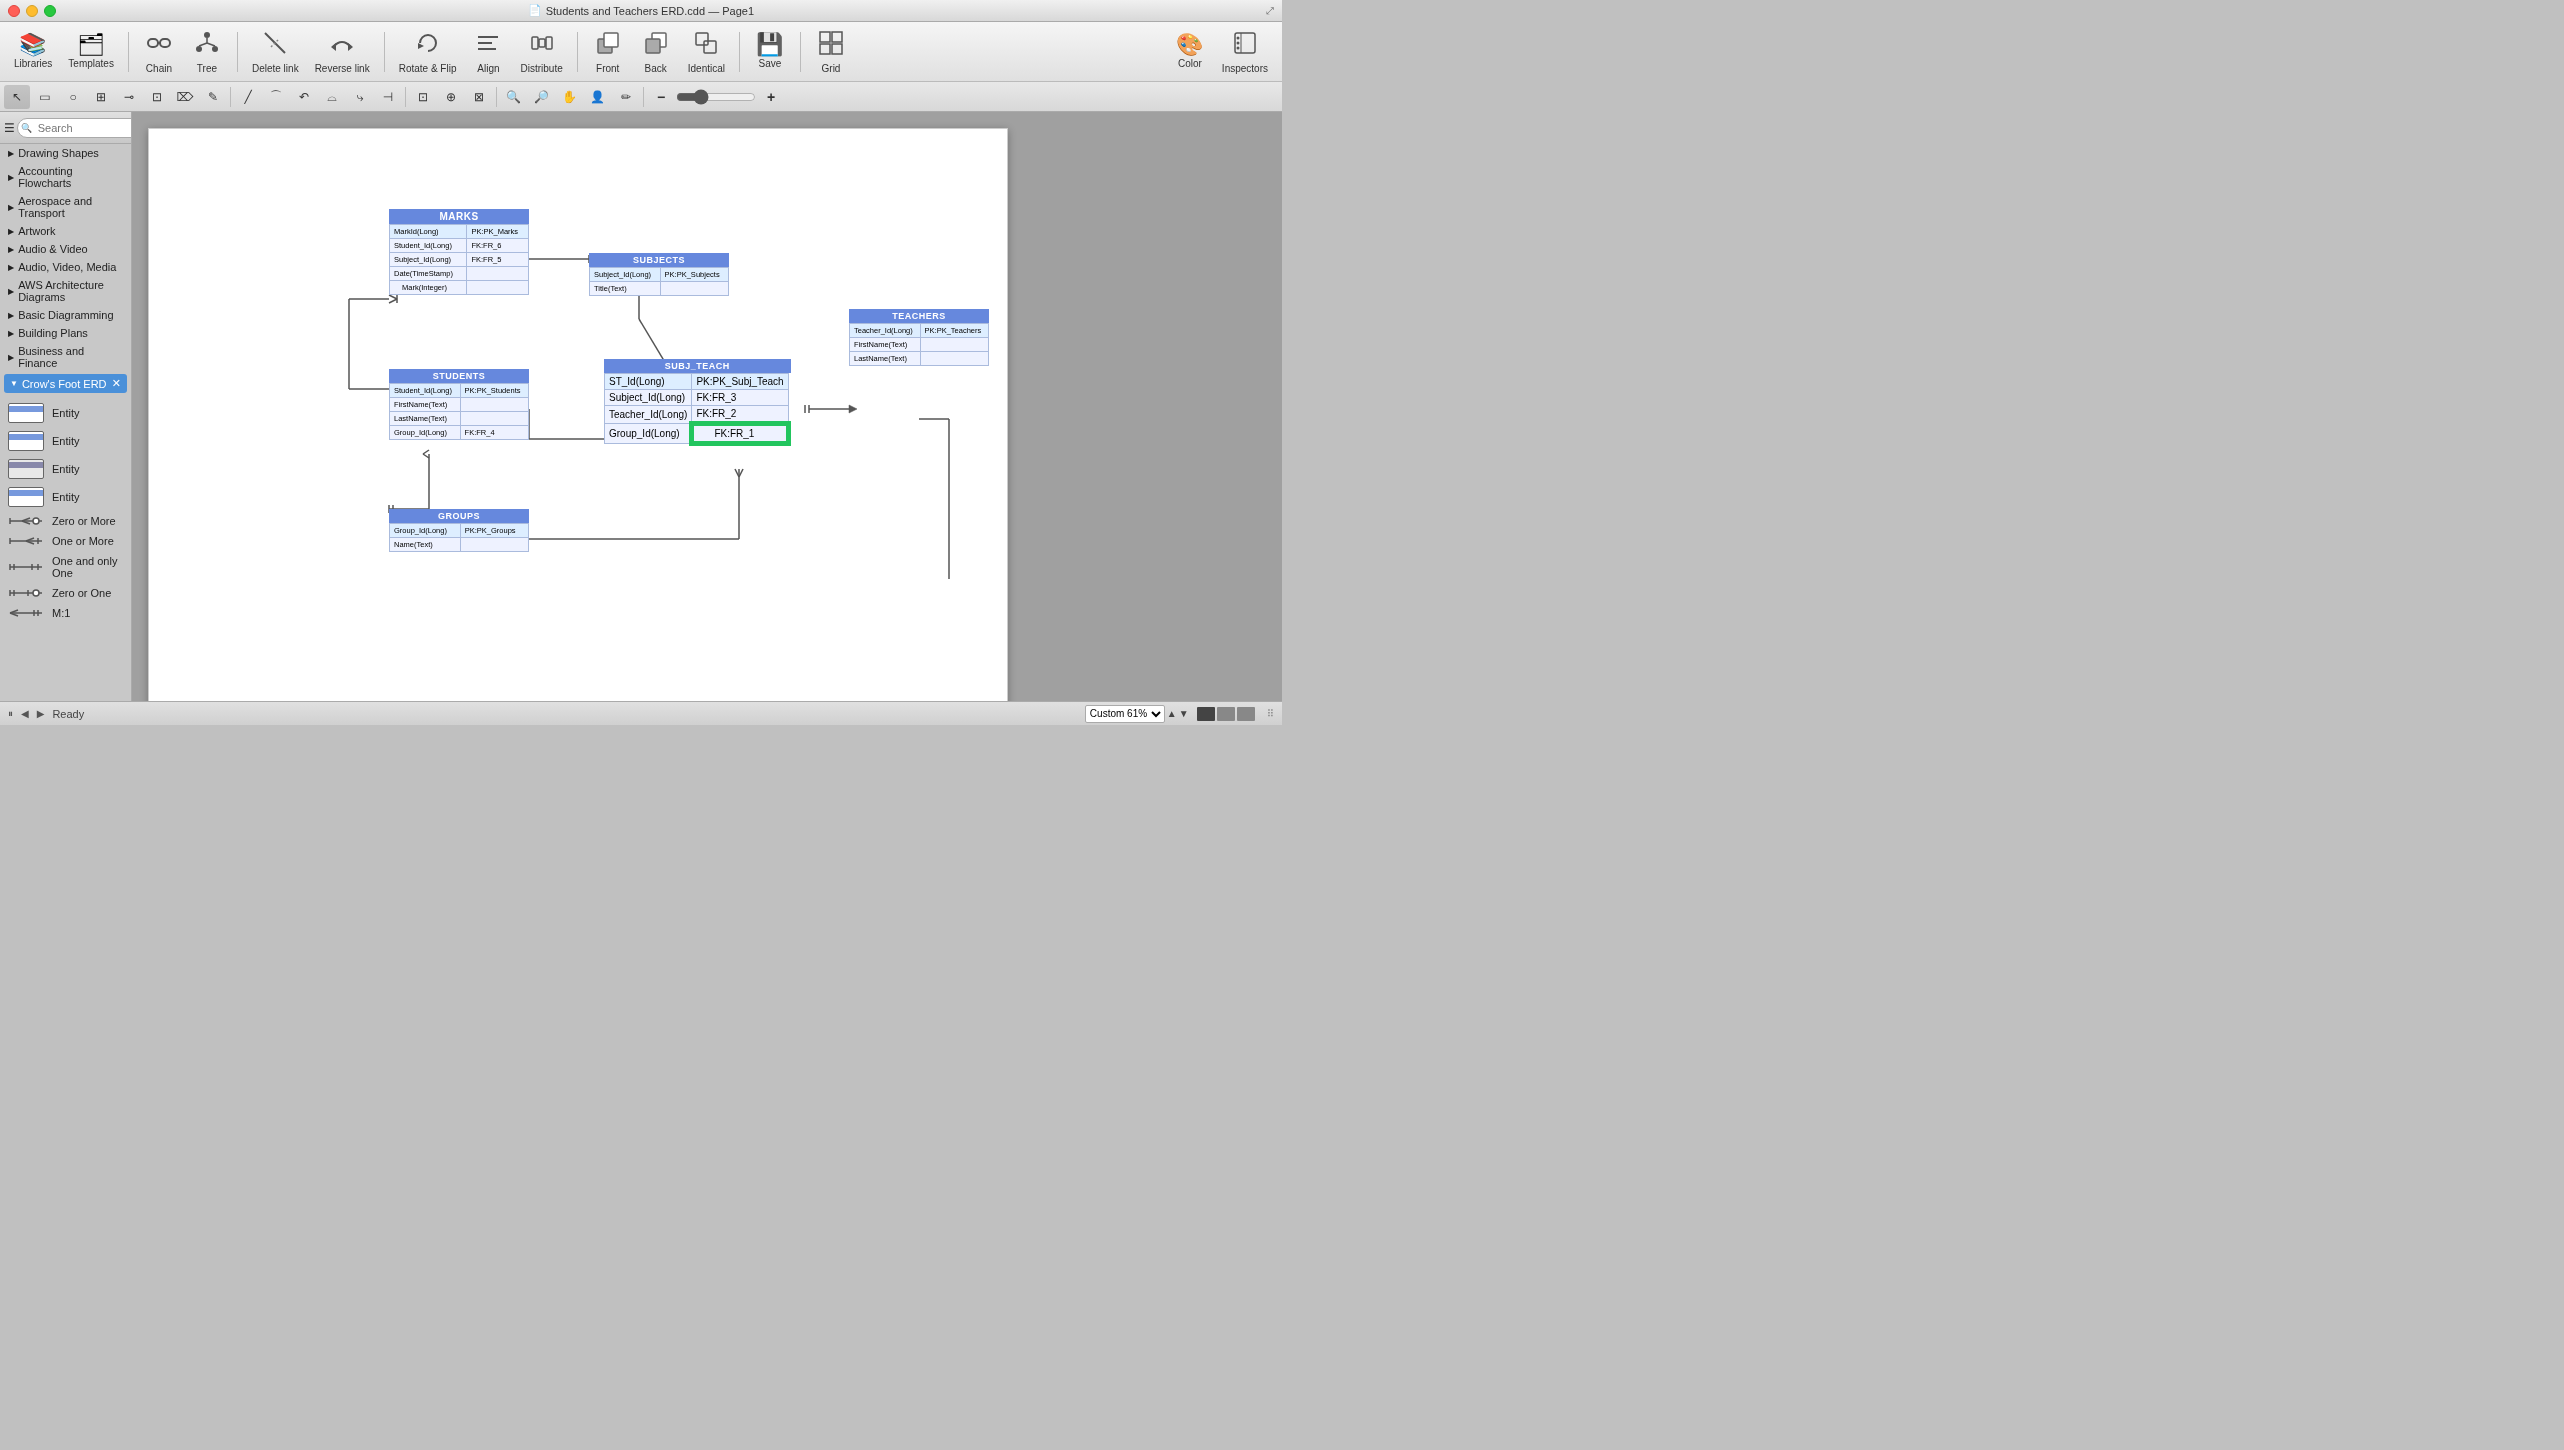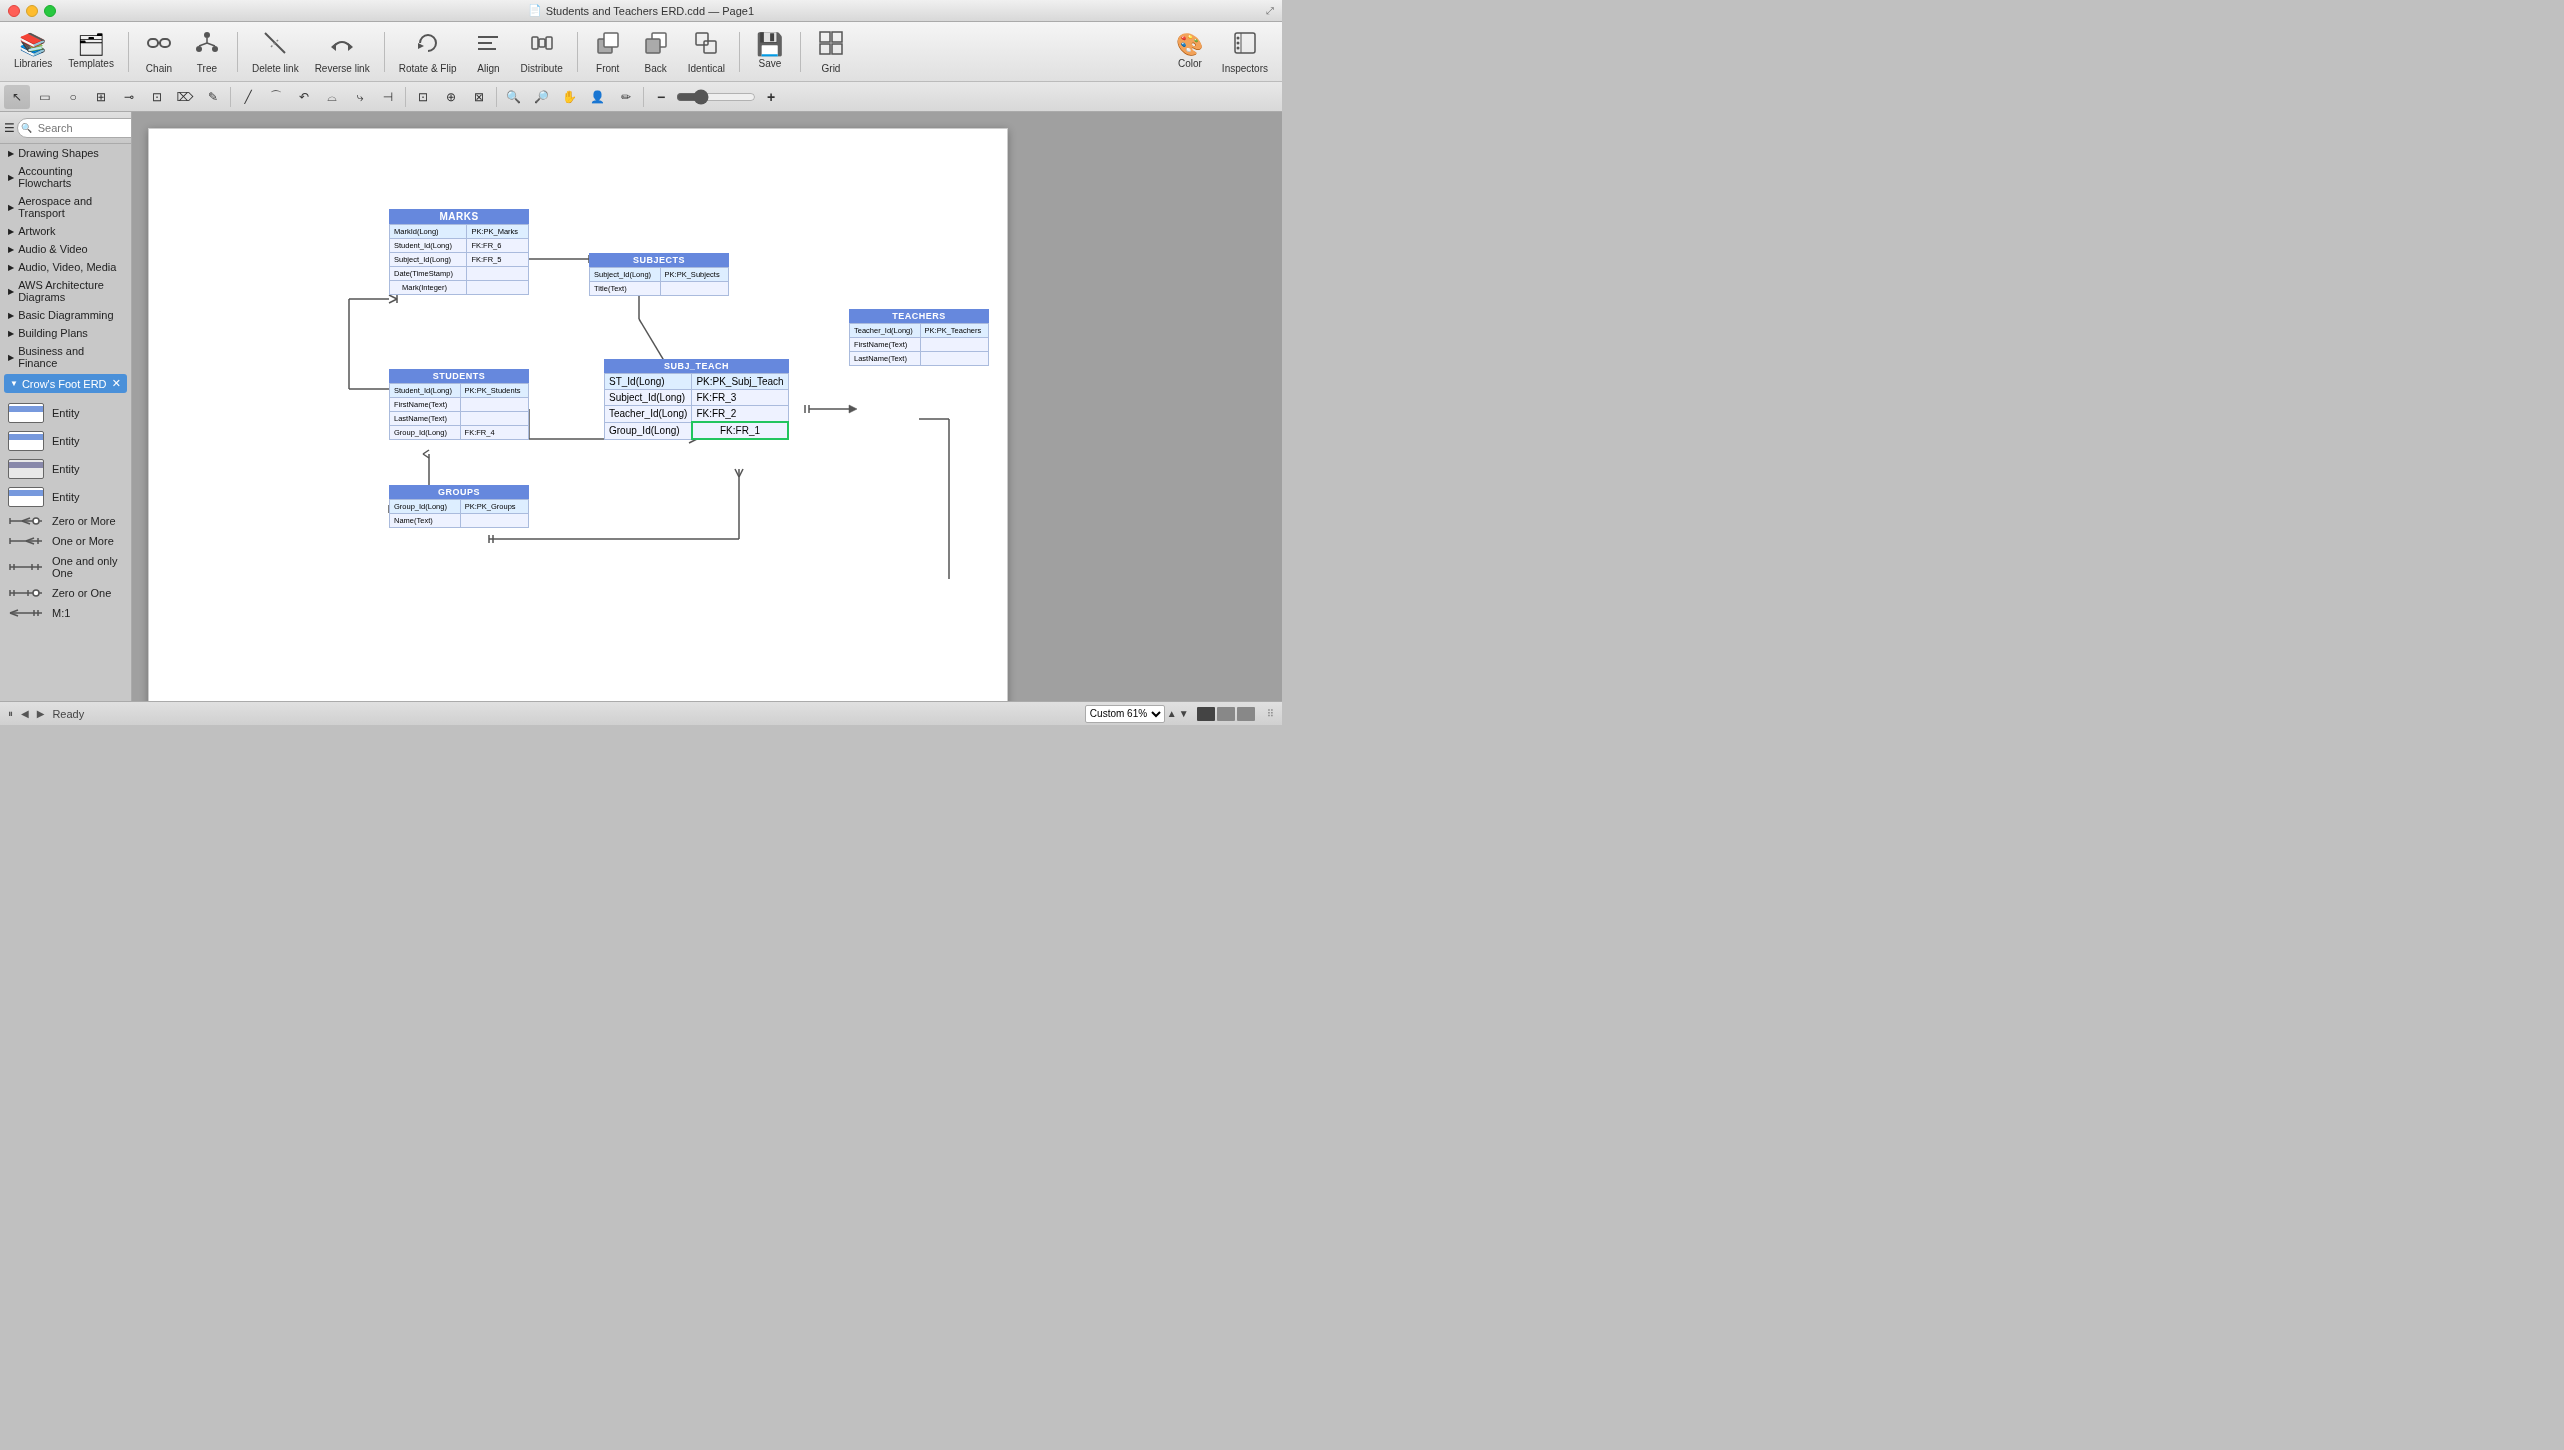--- a/index.html
+++ b/index.html
@@ -657,21 +657,21 @@
             <tr>
                   <td style="border:1px solid #aabbdd;padding:2px 4px;background:#eef2ff;white-space:nowrap;">Subject_Id(Long)</td>
                   <td style="border:1px solid #aabbdd;padding:2px 4px;background:#eef2ff;white-space:nowrap;">FK:FR_3</td>
                 </tr>
             <tr>
                   <td style="border:1px solid #aabbdd;padding:2px 4px;background:#eef2ff;white-space:nowrap;">Teacher_Id(Long)</td>
                   <td style="border:1px solid #aabbdd;padding:2px 4px;background:#eef2ff;white-space:nowrap;">FK:FR_2</td>
                 </tr>
             <tr>
                   <td style="border:1px solid #aabbdd;padding:2px 4px;background:#eef2ff;white-space:nowrap;">Group_Id(Long)</td>
-                  <td style="border:2px solid #22c55e;padding:2px 4px;background:#eef2ff;white-space:nowrap;text-align:center;">FK:FR_1</td>
+                  <td style="border:5px solid #22c55e;padding:2px 20px;background:#eef2ff;white-space:nowrap;">FK:FR_1</td>
                 </tr>
           </tbody>
             </table>
         </div>
 
         <div style="position:absolute; left:700px; top:180px;">
           <div style="background:#6688dd;color:white;text-align:center;font-size:9px;font-weight:bold;padding:2px 8px;letter-spacing:0.5px;">TEACHERS</div>
           <table style="border-collapse:collapse;font-size:7.5px;min-width:140px;">
             <tbody>
                 <tr>
@@ -683,21 +683,21 @@
                   <td style="border:1px solid #aabbdd;padding:2px 4px;background:#eef2ff;white-space:nowrap;"></td>
                 </tr>
             <tr>
                   <td style="border:1px solid #aabbdd;padding:2px 4px;background:#eef2ff;white-space:nowrap;">LastName(Text)</td>
                   <td style="border:1px solid #aabbdd;padding:2px 4px;background:#eef2ff;white-space:nowrap;"></td>
                 </tr>
           </tbody>
             </table>
         </div>
 
-        <div style="position:absolute; left:240px; top:356px;border-radius:6px;">
+        <div style="position:absolute; left:240px; top:380px;border-radius:6px;">
           <div style="background:#6688dd;color:white;text-align:center;font-size:9px;font-weight:bold;padding:2px 8px;letter-spacing:0.5px;">GROUPS</div>
           <table style="border-collapse:collapse;font-size:7.5px;min-width:140px;">
             <tbody>
                 <tr>
                   <td style="border:1px solid #aabbdd;padding:2px 4px;background:#ddeeff;white-space:nowrap;">Group_Id(Long)</td>
                   <td style="border:1px solid #aabbdd;padding:2px 4px;background:#ddeeff;white-space:nowrap;">PK:PK_Groups</td>
                 </tr>
             <tr>
                   <td style="border:1px solid #aabbdd;padding:2px 4px;background:#eef2ff;white-space:nowrap;">Name(Text)</td>
                   <td style="border:1px solid #aabbdd;padding:2px 4px;background:#eef2ff;white-space:nowrap;"></td>

